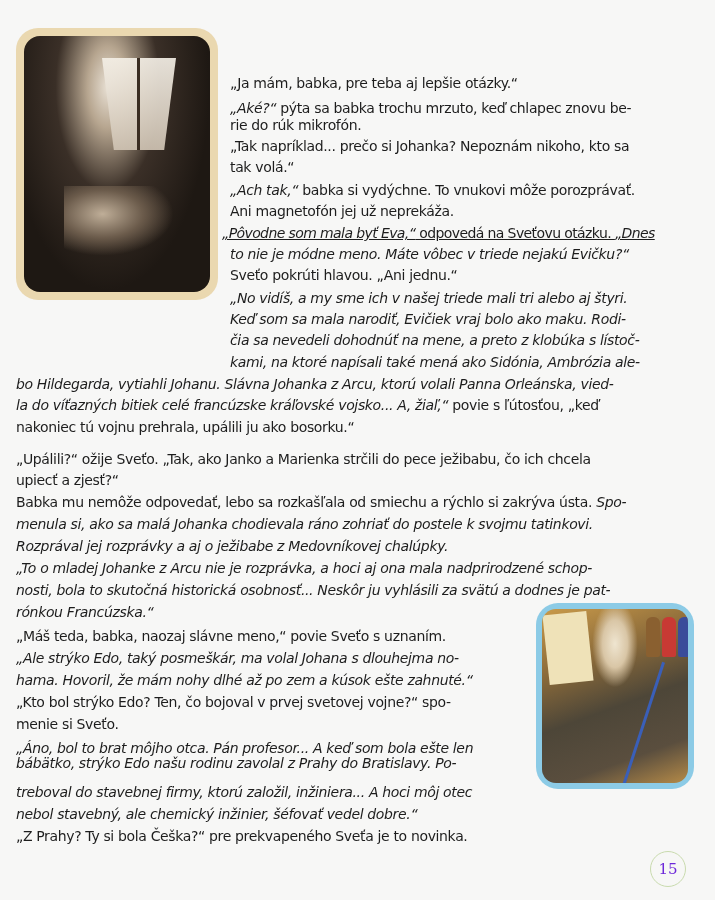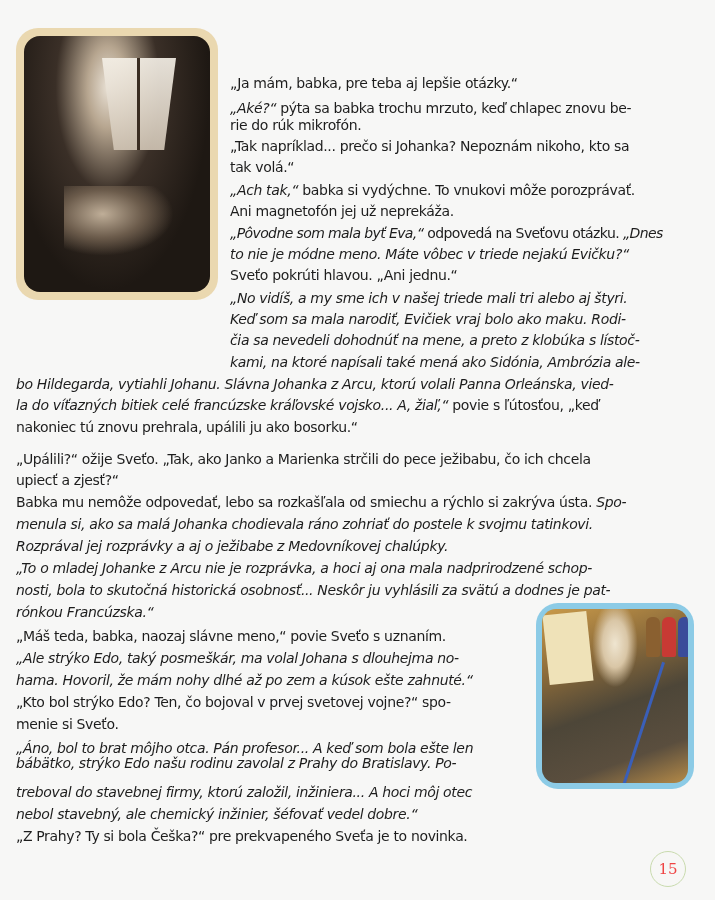--- a/index.html
+++ b/index.html
@@ -63,21 +63,21 @@
   .saint { position:absolute; top:8px; width:14px; height:40px; border-radius:6px 6px 2px 2px; }
   .caption {
     position: absolute; text-align: center;
     font-family: "DejaVu Sans", sans-serif; font-style: italic;
     color: #4d7a3a; font-size: 13px; line-height: 17px; letter-spacing: -0.3px;
   }
   .page-num {
     position: absolute; left: 650px; top: 851px; width: 36px; height: 36px;
     border-radius: 50%; border: 1.5px solid #c9dbae;
     display: flex; align-items: center; justify-content: center;
-    font-family: "DejaVu Serif", serif; font-size: 15px; color: #ef4444;
+    font-family: "DejaVu Serif", serif; font-size: 15px; color: #6d28d9;
     box-sizing: border-box;
   }
 </style>
 </head>
 <body>
 
 <div class="fig fig1">
   <div class="photo">
     <div class="lamp"></div>
     <div class="lamp-bar"></div>
@@ -100,30 +100,30 @@
 </div>
 
 <div>
   <div class="line" style="left:230px; top:57px;"><span>„Ja mám, babka, pre teba aj lepšie otázky.“</span></div>
   <div class="line" style="left:230px; top:82px;"><i>„Aké?“</i><span> pýta sa babka trochu mrzuto, keď chlapec znovu be-</span></div>
   <div class="line" style="left:230px; top:99px;"><span>rie do rúk mikrofón.</span></div>
   <div class="line" style="left:230px; top:120px;"><span>„Tak napríklad... prečo si Johanka? Nepoznám nikoho, kto sa</span></div>
   <div class="line" style="left:230px; top:141px;"><span>tak volá.“</span></div>
   <div class="line" style="left:230px; top:164px;"><i>„Ach tak,“</i><span> babka si vydýchne. To vnukovi môže porozprávať.</span></div>
   <div class="line" style="left:230px; top:185px;"><span>Ani magnetofón jej už neprekáža.</span></div>
-  <div class="line" style="left:230px; top:207px; letter-spacing:-0.6px;"><i>„Pôvodne som mala byť Eva,“</i><span> odpovedá na Sveťovu otázku. </span><i>„Dnes</i></div>
+  <div class="line" style="left:222px; top:207px; letter-spacing:-0.6px;text-decoration:underline;"><i>„Pôvodne som mala byť Eva,“</i><span> odpovedá na Sveťovu otázku. </span><i>„Dnes</i></div>
   <div class="line" style="left:230px; top:228px;"><i>to nie je módne meno. Máte vôbec v triede nejakú Evičku?“</i></div>
   <div class="line" style="left:230px; top:249px;"><span>Sveťo pokrúti hlavou. „Ani jednu.“</span></div>
   <div class="line" style="left:230px; top:272px;"><i>„No vidíš, a my sme ich v našej triede mali tri alebo aj štyri.</i></div>
   <div class="line" style="left:230px; top:293px;"><i>Keď som sa mala narodiť, Evičiek vraj bolo ako maku. Rodi-</i></div>
   <div class="line" style="left:230px; top:314px;"><i>čia sa nevedeli dohodnúť na mene, a preto z klobúka s lístoč-</i></div>
   <div class="line" style="left:230px; top:336px;"><i>kami, na ktoré napísali také mená ako Sidónia, Ambrózia ale-</i></div>
   <div class="line" style="left:16px; top:358px;"><i>bo Hildegarda, vytiahli Johanu. Slávna Johanka z Arcu, ktorú volali Panna Orleánska, vied-</i></div>
   <div class="line" style="left:16px; top:379px;"><i>la do víťazných bitiek celé francúzske kráľovské vojsko... A, žiaľ,“</i><span> povie s ľútosťou, „keď</span></div>
-  <div class="line" style="left:16px; top:401px;"><span>nakoniec tú znovu prehrala, upálili ju ako bosorku.“</span></div>
+  <div class="line" style="left:16px; top:401px;"><span>nakoniec tú vojnu prehrala, upálili ju ako bosorku.“</span></div>
   <div class="line" style="left:16px; top:433px;"><span>„Upálili?“ ožije Sveťo. „Tak, ako Janko a Marienka strčili do pece ježibabu, čo ich chcela</span></div>
   <div class="line" style="left:16px; top:454px;"><span>upiecť a zjesť?“</span></div>
   <div class="line" style="left:16px; top:476px;"><span>Babka mu nemôže odpovedať, lebo sa rozkašľala od smiechu a rýchlo si zakrýva ústa. </span><i>Spo-</i></div>
   <div class="line" style="left:16px; top:498px;"><i>menula si, ako sa malá Johanka chodievala ráno zohriať do postele k svojmu tatinkovi.</i></div>
   <div class="line" style="left:16px; top:520px;"><i>Rozprával jej rozprávky a aj o ježibabe z Medovníkovej chalúpky.</i></div>
   <div class="line" style="left:16px; top:542px;"><i>„To o mladej Johanke z Arcu nie je rozprávka, a hoci aj ona mala nadprirodzené schop-</i></div>
   <div class="line" style="left:16px; top:564px;"><i>nosti, bola to skutočná historická osobnosť... Neskôr ju vyhlásili za svätú a dodnes je pat-</i></div>
   <div class="line" style="left:16px; top:586px;"><i>rónkou Francúzska.“</i></div>
   <div class="line" style="left:16px; top:610px;"><span>„Máš teda, babka, naozaj slávne meno,“ povie Sveťo s uznaním.</span></div>
   <div class="line" style="left:16px; top:632px;"><i>„Ale strýko Edo, taký posmeškár, ma volal Johana s dlouhejma no-</i></div>

